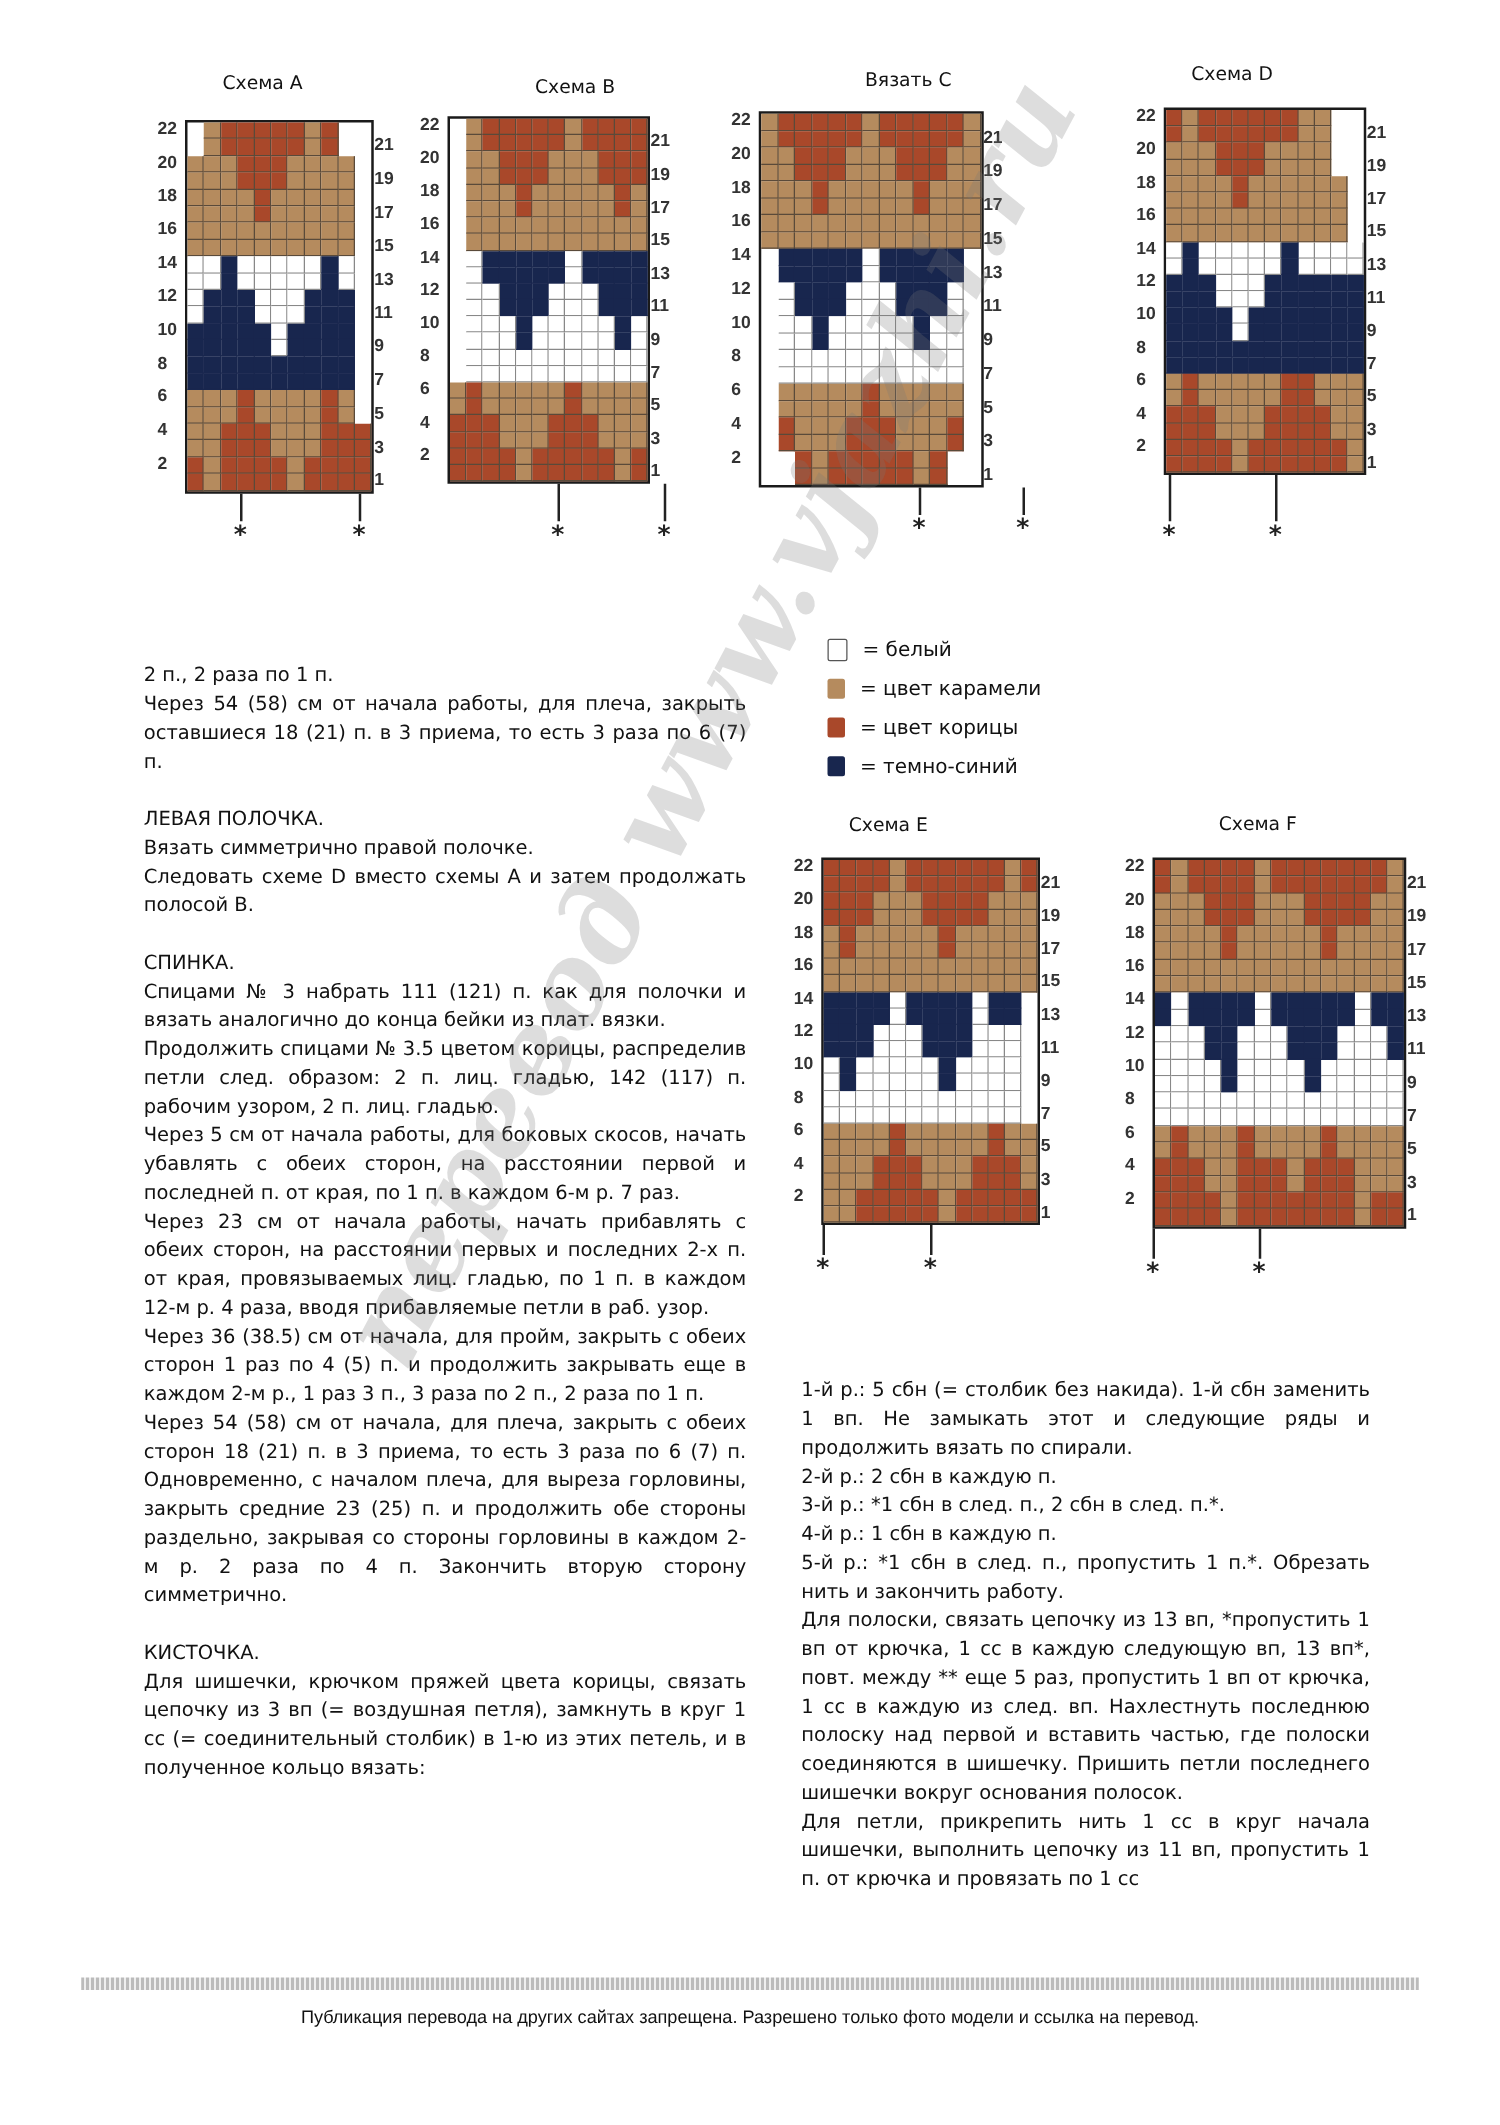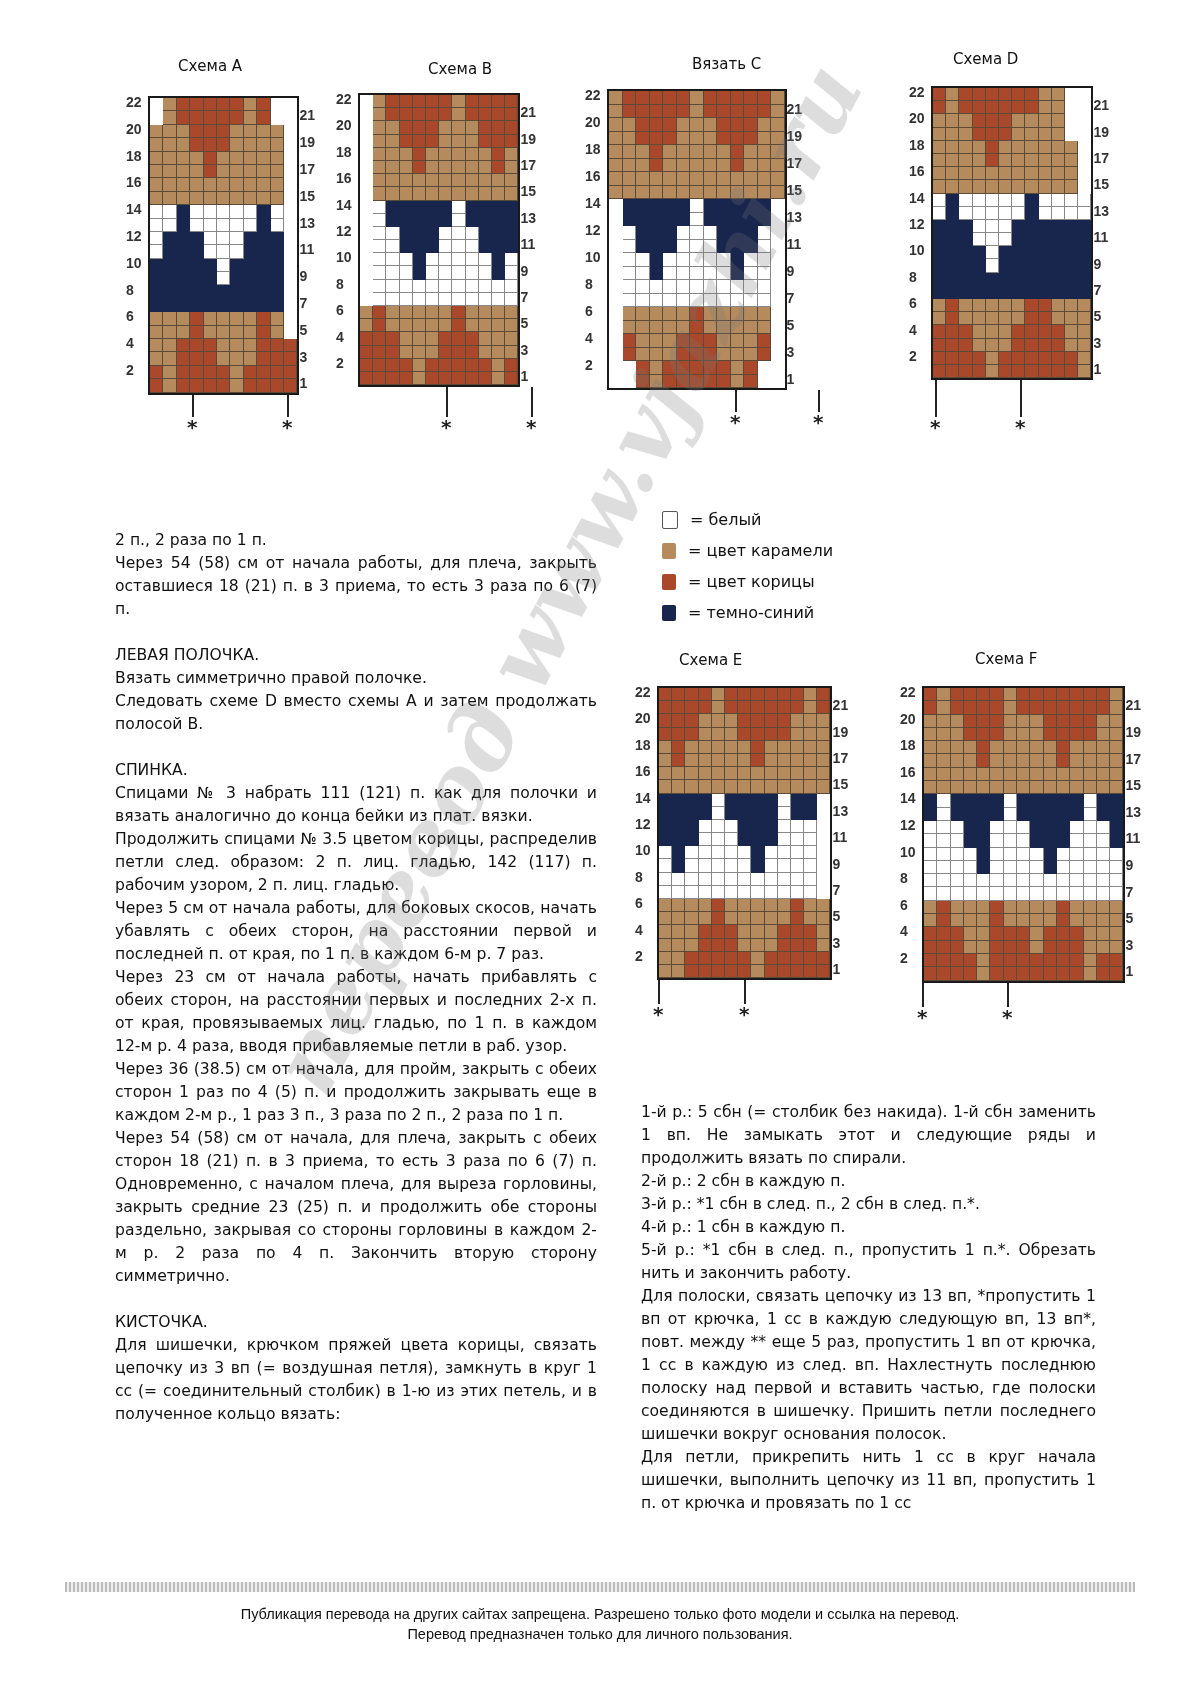--- a/index.html
+++ b/index.html
@@ -1936,14 +1936,13 @@
     <p>5-й р.: *1 сбн в след. п., пропустить 1 п.*. Обрезать нить и закончить работу.</p>
     <p>Для полоски, связать цепочку из 13 вп, *пропустить 1 вп от крючка, 1 сс в каждую следующую вп, 13 вп*, повт. между ** еще 5 раз, пропустить 1 вп от крючка, 1 сс в каждую из след. вп. Нахлестнуть последнюю полоску над первой и вставить частью, где полоски соединяются в шишечку. Пришить петли последнего шишечки вокруг основания полосок.</p>
     <p>Для петли, прикрепить нить 1 сс в круг начала шишечки, выполнить цепочку из 11 вп, пропустить 1 п. от крючка и провязать по 1 сс</p>
   </div>
 
 <div class="watermark">перевод www.vjazhi.ru</div>
 
 <div class="footer-rule"></div>
 <div class="footer">
   <div>Публикация перевода на других сайтах запрещена. Разрешено только фото модели и ссылка на перевод.</div>
-  <div>Перевод предназначен только для личного пользования.</div>
 </div>
 
 </body></html>

